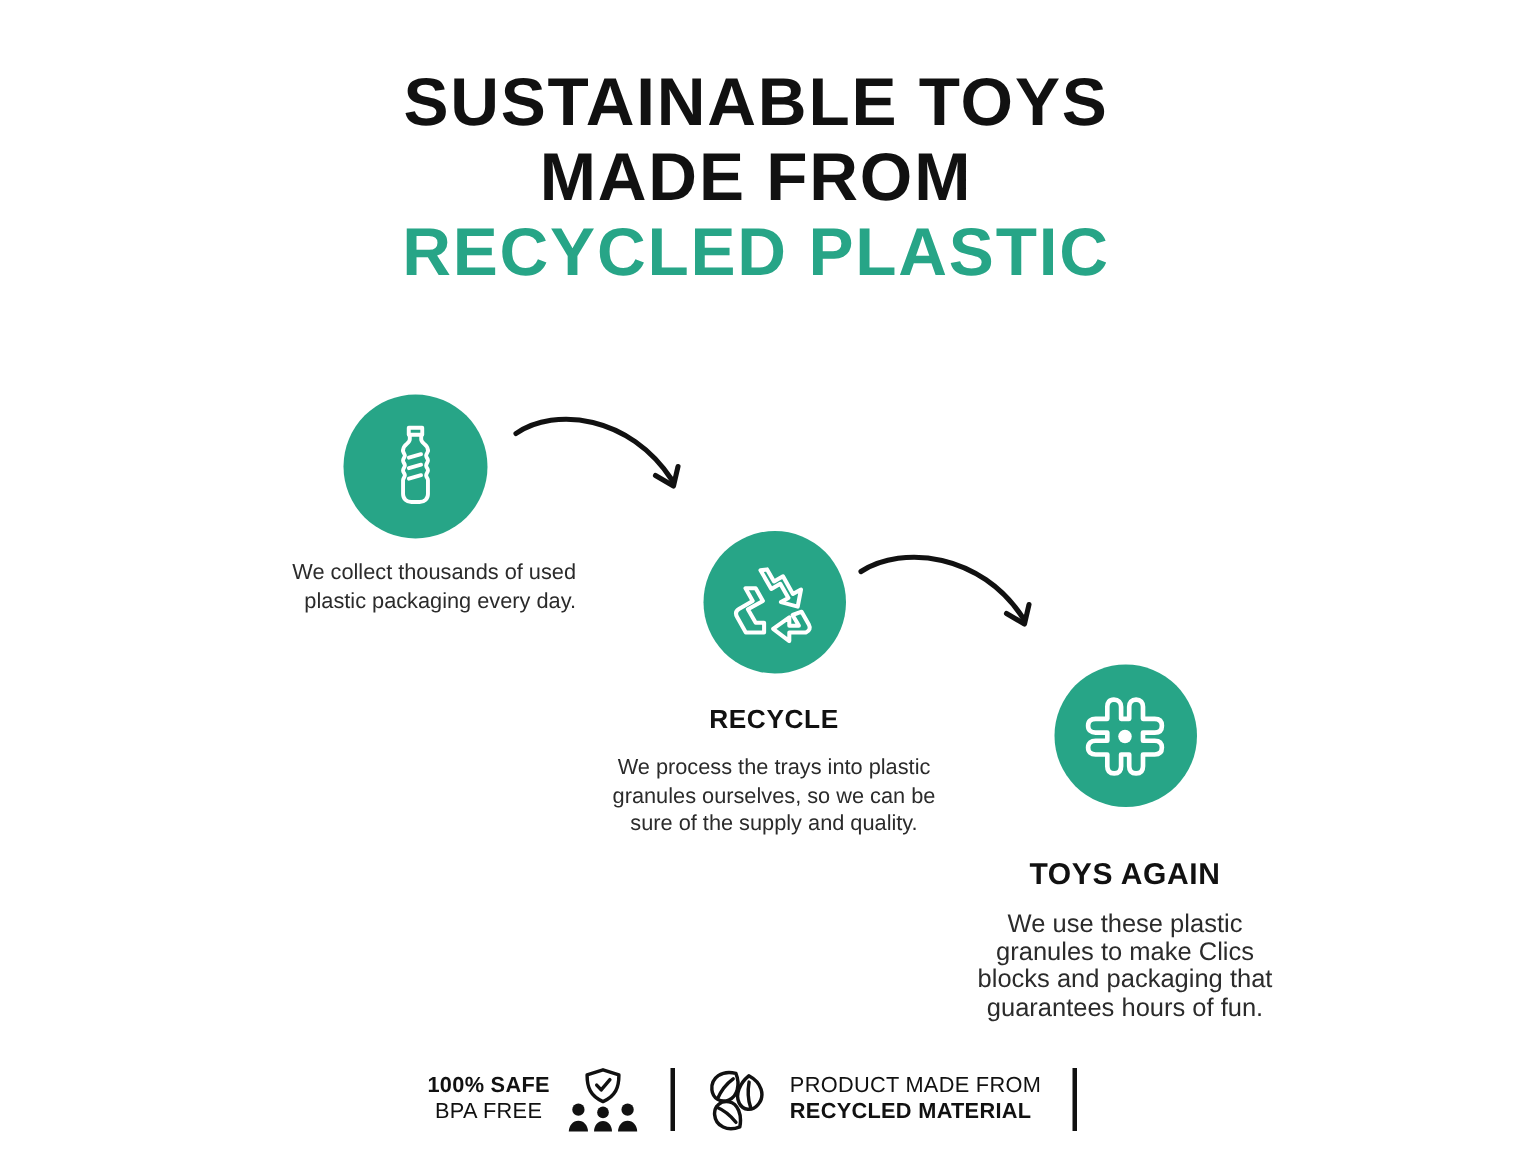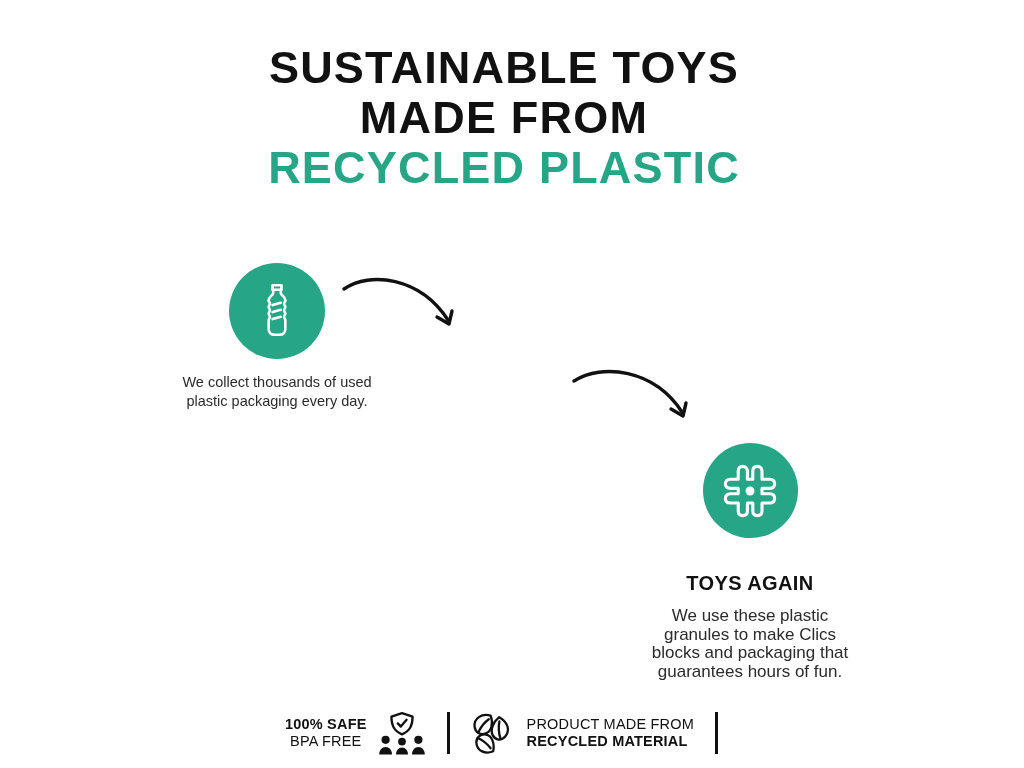--- a/index.html
+++ b/index.html
@@ -74,20 +74,21 @@
   #step-collection .step-circle { width: 96px; height: 96px; }
   #step-collection .step-heading {
     font-size: 17.5px;
     line-height: 22px;
     margin-top: 19px;
   }
   #step-collection .step-body {
     font-size: 14.5px;
     line-height: 18.5px;
     margin-top: 14px;
+    text-align: right;
   }
 
   
   #step-recycle {
     left: 404px;
     top: 354px;
     width: 224px;
   }
   #step-recycle .step-circle { width: 95px; height: 95px; }
   #step-recycle .step-heading {
@@ -206,20 +207,37 @@
       </svg>
     </div>
     <div class="step-body">We collect thousands of used plastic packaging every day.</div>
   </div>
 
   <svg class="arrow-svg" id="arrow-one" width="132" height="70" viewBox="0 0 132 70">
     <path d="M2 17 C 28 -1, 78 5, 106 48" fill="none" stroke="#111111" stroke-width="3.4" stroke-linecap="round"></path>
     <path d="M95 45 L107 52 L110 39" fill="none" stroke="#111111" stroke-width="3.4" stroke-linecap="round" stroke-linejoin="round"></path>
   </svg>
 
+  <div class="step" id="step-recycle">
+    <div class="step-circle">
+
+      <svg class="icon-svg" width="56" height="54" viewBox="0 0 56 54">
+        <g fill="none" stroke="#ffffff" stroke-width="2.7" stroke-linecap="round" stroke-linejoin="round">
+
+          <path d="M23.4 4.6 L28 12.6 L34 9.2 L40.6 21 L46 18 L43.8 29.4 L32.6 26.4 L37.6 23.6 L32.2 14.2 L26.2 17.6 L19 5.2 Z"></path>
+
+          <path d="M15.8 17.2 L20.6 25.6 L10.6 31.2 L15.8 40.2 L21.4 40.2 L21.4 46.6 L9.2 46.6 L3.4 36.4 C2.2 34.2 2.6 32.2 4.6 31 L13.8 25.6 L9 17.2 Z"></path>
+
+          <path d="M46.4 32.8 L51.2 41.4 C52.4 43.6 51.8 45.6 49.4 46.6 L38.2 46.6 L38.2 52.4 L27.4 44.2 L38.2 36.6 L38.2 42.2 L44.6 42.2 L40.4 35 Z"></path>
+        </g>
+      </svg>
+    </div>
+    <div class="step-heading">RECYCLE</div>
+    <div class="step-body">We process the trays into plastic granules ourselves, so we can be sure of the supply and quality.</div>
+  </div>
 
   <svg class="arrow-svg" id="arrow-two" width="136" height="72" viewBox="0 0 136 72">
     <path d="M2 18 C 30 0, 82 6, 110 49" fill="none" stroke="#111111" stroke-width="3.4" stroke-linecap="round"></path>
     <path d="M99 46 L111 53 L114 40" fill="none" stroke="#111111" stroke-width="3.4" stroke-linecap="round" stroke-linejoin="round"></path>
   </svg>
 
   <div class="step" id="step-toys">
     <div class="step-circle">
 
       <svg class="icon-svg" width="58" height="58" viewBox="0 0 58 58">

